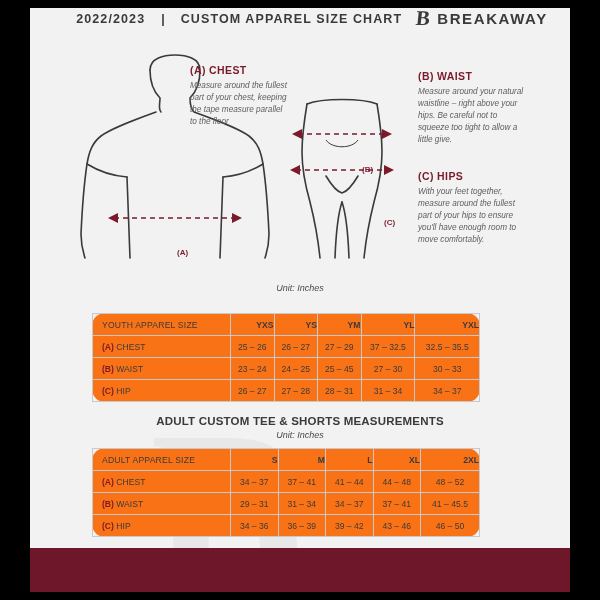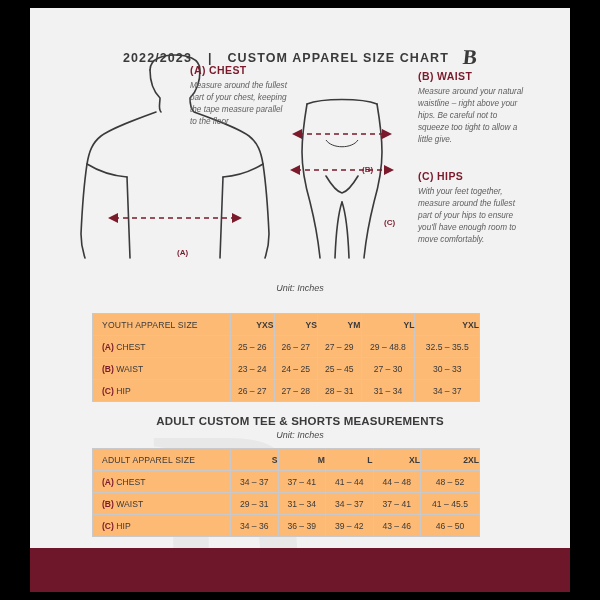--- a/index.html
+++ b/index.html
@@ -34,26 +34,27 @@
     font-weight: 700;
     color: #e8e8e8;
     line-height: 1;
     user-select: none;
     pointer-events: none;
   }
   
   .header {
     position: absolute;
     left: 0;
-    top: 12px;
+    top: 0;
     width: 540px;
     height: 48px;
     display: flex;
-    align-items: flex-end;
+    align-items: flex-start;
     justify-content: center;
+    padding-left: 12px;
   }
   .header-inner {
     display: flex;
     align-items: center;
     gap: 14px;
   }
   .h-title {
     font-size: 12.5px;
     font-weight: 700;
     letter-spacing: 1.1px;
@@ -143,21 +144,22 @@
     margin-top: 3px;
   }
   .sec-youth { top: 272px; }
   .sec-adult { top: 407px; }
 
   table.chart {
     position: absolute;
     left: 62px;
     width: 388px;
     border-collapse: collapse;
-    background: #fdba74;
+    background: #f97316;
+    border-radius: 13px;
   }
   table.chart.youth { top: 305px; }
   table.chart.adult { top: 440px; }
   table.chart th, table.chart td {
     border: 1px solid #c9c9cb;
     height: 21px;
     font-size: 8.6px;
     color: #3a3a3c;
     text-align: center;
     padding: 0;
@@ -200,20 +202,21 @@
 
     <div class="watermark">B</div>
 
     <div class="header">
       <div class="header-inner">
         <span class="h-title">2022/2023</span>
         <span class="h-sep">|</span>
         <span class="h-title">CUSTOM APPAREL SIZE CHART</span>
         <span class="brand-wrap">
           <span class="brand-mark">B</span>
+          <span class="brand-name">BREAKAWAY</span>
         </span>
       </div>
     </div>
 
     <div class="diagram">
 
       <svg class="fig" width="540" height="222" viewBox="0 0 540 222">
 
         <g fill="none" stroke="#3a3a3c" stroke-width="1.6" stroke-linecap="round" stroke-linejoin="round">
           <path d="M120,18 C120,6 134,3 145,3 C156,3 170,6 170,18 C170,30 166,40 160,46 C160,52 161,57 164,60
@@ -298,21 +301,21 @@
           <th>YL</th>
           <th>YXL</th>
         </tr>
       </thead>
       <tbody>
         <tr>
           <td class="rowhead"><span class="lbl">(A)</span> <span>CHEST</span></td>
           <td>25 – 26</td>
           <td>26 – 27</td>
           <td>27 – 29</td>
-          <td>29 – 48.8</td>
+          <td>37 – 32.5</td>
           <td>32.5 – 35.5</td>
         </tr>
         <tr>
           <td class="rowhead"><span class="lbl">(B)</span> <span>WAIST</span></td>
           <td>23 – 24</td>
           <td>24 – 25</td>
           <td>25 – 45</td>
           <td>27 – 30</td>
           <td>30 – 33</td>
         </tr>

